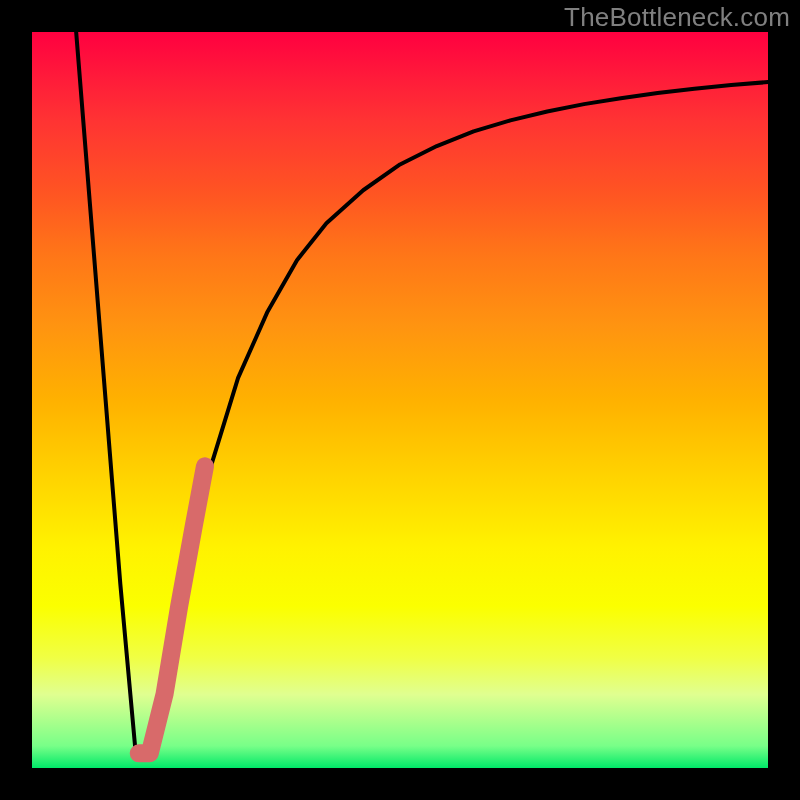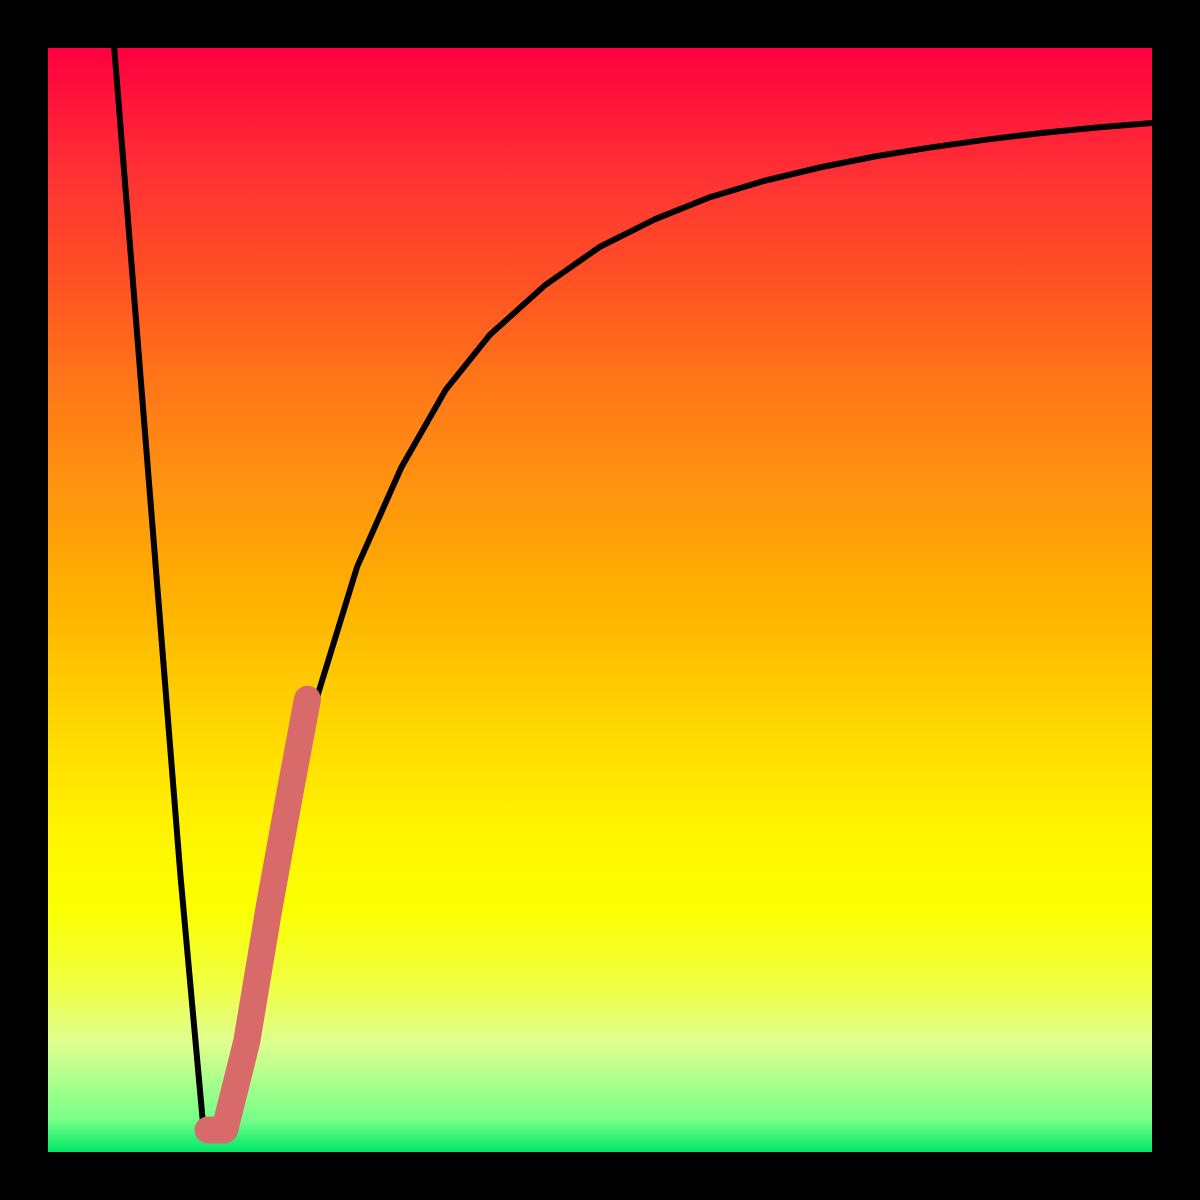--- a/index.html
+++ b/index.html
@@ -55,19 +55,20 @@
     top: 0;
     width: 736px;
     height: 736px;
     overflow: visible;
   }
 </style>
 </head>
 <body>
 
 <div class="frame">
+  <div class="watermark">TheBottleneck.com</div>
   <div class="plot-area">
     <svg class="curves" viewBox="0 0 736 736">
       <path d="M44.16 0.00 L58.88 184.00 L73.60 368.00 L88.32 552.00 L103.04 713.92 L117.76 721.28 L132.48 662.40 L147.20 574.08 L176.64 441.60 L206.08 345.92 L235.52 279.68 L264.96 228.16 L294.40 191.36 L331.20 158.24 L368.00 132.48 L404.80 114.08 L441.60 99.36 L478.40 88.32 L515.20 79.49 L552.00 72.13 L588.80 66.24 L625.60 61.09 L662.40 56.67 L699.20 52.99 L736.00 50.05" fill="none" stroke="#000000" stroke-width="4" stroke-linecap="round" stroke-linejoin="round"></path>
       <path d="M106.72 721.28 L117.76 721.28 L132.48 662.40 L147.20 574.08 L161.92 493.12 L172.96 434.24" fill="none" stroke="#d86a6a" stroke-width="18" stroke-linecap="round" stroke-linejoin="round"></path>
     </svg>
   </div>
 </div>
 
 </body></html>

